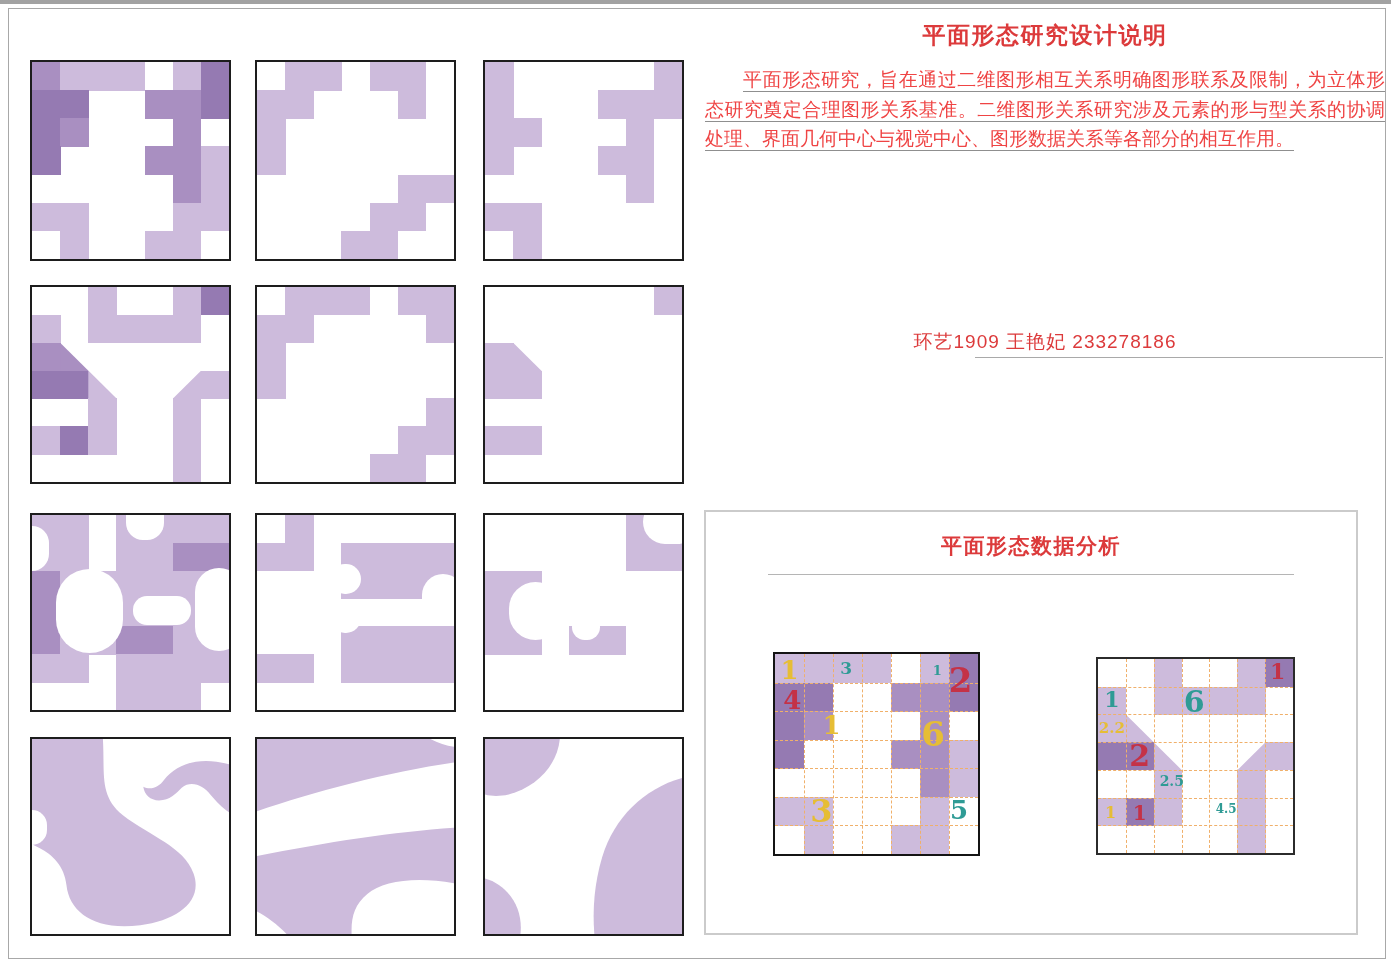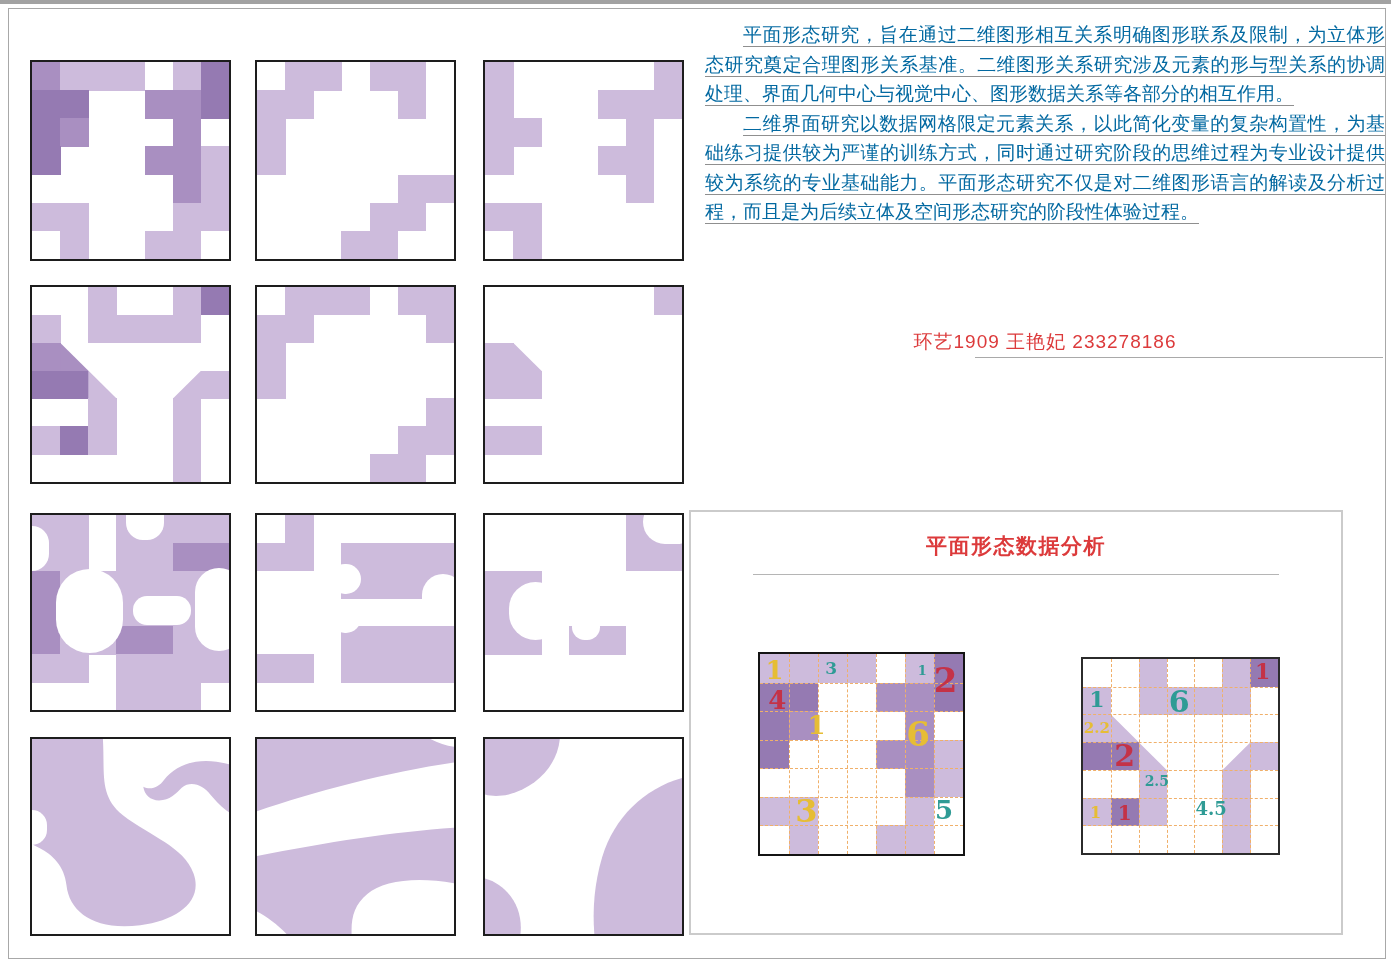--- a/index.html
+++ b/index.html
@@ -8,27 +8,27 @@
   .topstrip{position:absolute;left:0;top:0;right:0;height:4px;background:#a2a2a2}
   .frame{position:absolute;left:8px;top:8px;right:5px;bottom:7px;border:1px solid #a8a8a8;pointer-events:none}
 
   .tile{position:absolute;width:201px;border:2px solid #1d1d1d;background:#fff;
         overflow:hidden;box-sizing:border-box}
   .cell{position:absolute}
   .ov{position:absolute;background:#ffffff}
 
   .rp{position:absolute;left:705px;top:20px;width:680px}
   .rp h1{margin:0 0 14px;text-align:center;color:#dc3a3b;font-size:23px;font-weight:bold;letter-spacing:1.5px}
-  .body{margin:0;color:#0369a1;font-size:19px;line-height:29.5px;text-align:justify;text-indent:2em;
+  .body{margin:0;color:#ef4444;font-size:19px;line-height:29.5px;text-align:justify;text-indent:2em;
         text-decoration:underline;text-decoration-color:#8f8f8f;text-underline-offset:5px}
   .author{position:absolute;left:705px;top:329px;width:680px;text-align:center;color:#dc3a3b;
           font-size:19px;letter-spacing:1px}
   .authrule{position:absolute;left:975px;top:357px;width:408px;border-top:1px solid #a9a9a9}
 
-  .abox{position:absolute;left:689px;top:510px;width:654px;height:425px;border:2px solid #cbcbcb;box-sizing:border-box}
+  .abox{position:absolute;left:704px;top:510px;width:654px;height:425px;border:2px solid #cbcbcb;box-sizing:border-box}
   .abox h2{margin:20px 0 0;text-align:center;color:#dc3a3b;font-size:21px;font-weight:bold;letter-spacing:1.5px}
   .abox .rule{position:absolute;left:62px;right:62px;top:62px;border-top:1px solid #b5b5b5}
 
   .diag{position:absolute;overflow:hidden;background:#fff;box-sizing:border-box}
   #dgL{left:67px;top:140px;width:207px;height:204px;border:2px solid #141414}
   #dgR{left:390px;top:145px;width:199px;height:198px;border:2px solid #2b2b2b}
 
   .gv{position:absolute;top:0;bottom:0;width:0;border-left:1px dashed #f0b06a}
   .gh{position:absolute;left:0;right:0;height:0;border-top:1px dashed #f0b06a}
   .num{position:absolute;transform:translate(-50%,-50%);font-family:"DejaVu Serif",serif;
@@ -264,22 +264,22 @@
     </div>
   <div class="tile" style="left: 483px; top: 737px; height: 199px;">
       <svg class="tsvg" viewBox="0 0 200 200" preserveAspectRatio="none">
         <path d="M0,0 L76,0 C73,28 52,49 24,57 C15,59 7,59 0,57 Z" fill="#cdbbdc"></path>
         <path d="M200,40 C161,51 131,81 119,121 C111,148 109,175 111,200 L200,200 Z" fill="#cdbbdc"></path>
         <path d="M0,143 C15,147 27,159 33,174 C36,182 37,191 36,200 L0,200 Z" fill="#cdbbdc"></path>
       </svg>
     </div>
 
   <div class="rp">
+    <h1>平面形态研究设计说明</h1>
     <p class="body">平面形态研究，旨在通过二维图形相互关系明确图形联系及限制，为立体形态研究奠定合理图形关系基准。二维图形关系研究涉及元素的形与型关系的协调处理、界面几何中心与视觉中心、图形数据关系等各部分的相互作用。</p>
-    <p class="body">二维界面研究以数据网格限定元素关系，以此简化变量的复杂构置性，为基础练习提供较为严谨的训练方式，同时通过研究阶段的思维过程为专业设计提供较为系统的专业基础能力。平面形态研究不仅是对二维图形语言的解读及分析过程，而且是为后续立体及空间形态研究的阶段性体验过程。</p>
   </div>
 
   <div class="author">环艺1909  王艳妃  233278186</div>
   <div class="authrule"></div>
 
   <div class="abox">
     <h2>平面形态数据分析</h2>
     <div class="rule"></div>
     <div class="diag" id="dgL">
         <div class="cell" style="left: 0%; top: 0%; width: 14.4857%; height: 14.4857%; background: rgb(205, 187, 220);"></div>
@@ -366,16 +366,16 @@
         <div class="gv" style="left: 85.7143%;"></div>
         <div class="gh" style="top: 85.7143%;"></div>
         <span class="num" style="left: 179.679px; top: 12.4714px; font-size: 22px; color: rgb(196, 50, 71);">1</span>
         <span class="num" style="left: 13.9286px; top: 40.1857px; font-size: 22px; color: rgb(47, 155, 149);">1</span>
         <span class="num" style="left: 96.1071px; top: 42.9571px; font-size: 30px; color: rgb(47, 155, 149);">6</span>
         <span class="num" style="left: 13.9286px; top: 69.2857px; font-size: 15px; color: rgb(230, 189, 53);">2.2</span>
         <span class="num" style="left: 41.7857px; top: 97px; font-size: 30px; color: rgb(196, 50, 71);">2</span>
         <span class="num" style="left: 73.8214px; top: 121.943px; font-size: 14px; color: rgb(47, 155, 149);">2.5</span>
         <span class="num" style="left: 12.5357px; top: 153.814px; font-size: 16px; color: rgb(230, 189, 53);">1</span>
         <span class="num" style="left: 41.7857px; top: 153.814px; font-size: 20px; color: rgb(196, 50, 71);">1</span>
-        <span class="num" style="left: 128.143px; top: 149.657px; font-size: 18px; color: rgb(47, 155, 149);">4.5</span>
+        <span class="num" style="left: 128.143px; top: 149.657px; font-size: 12px; color: rgb(47, 155, 149);">4.5</span>
       </div>
   </div>
 </div>
 
 </body></html>

